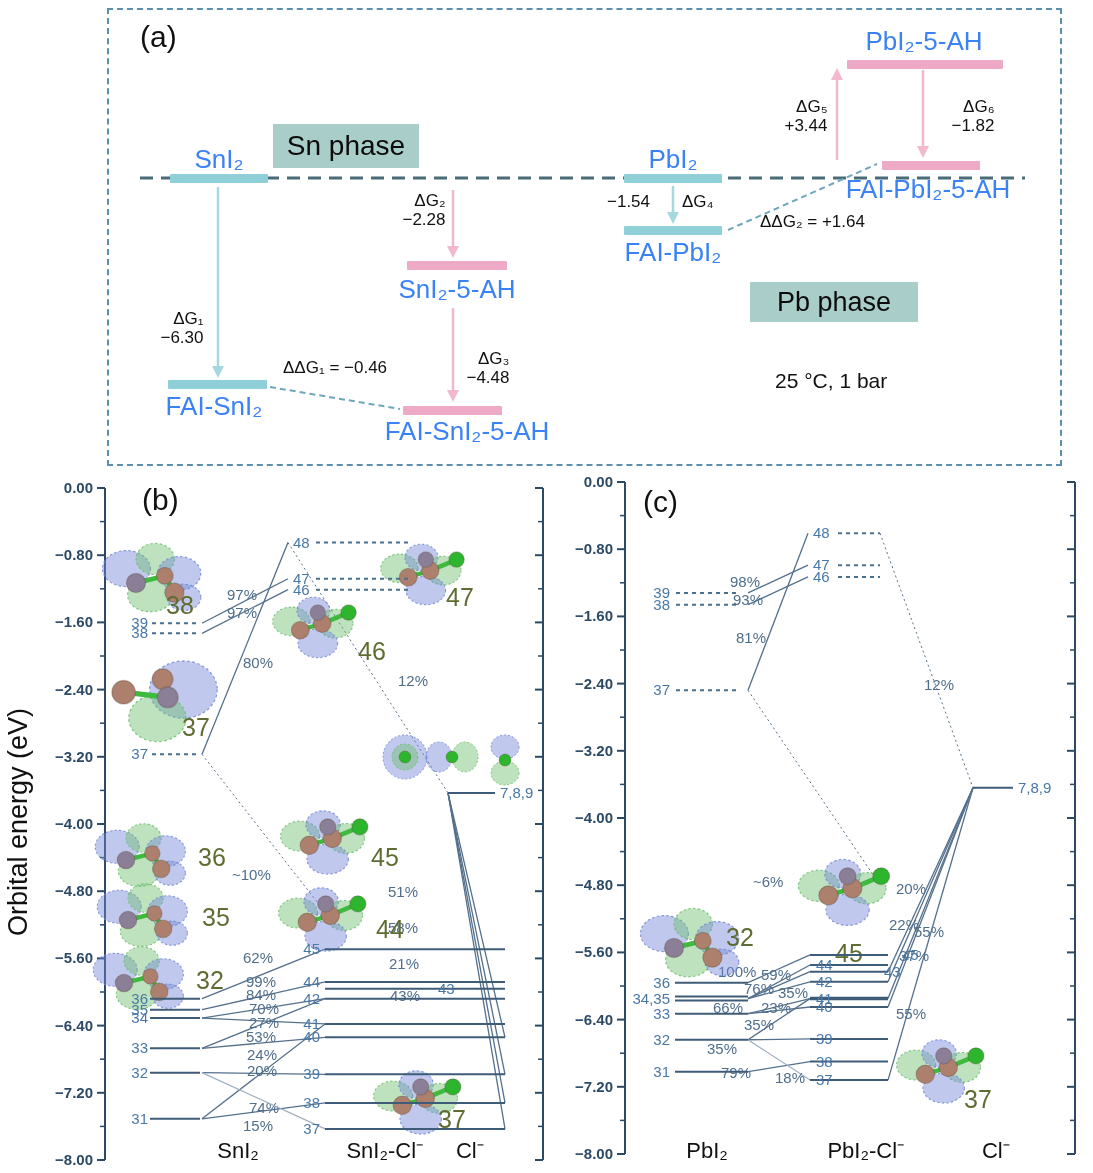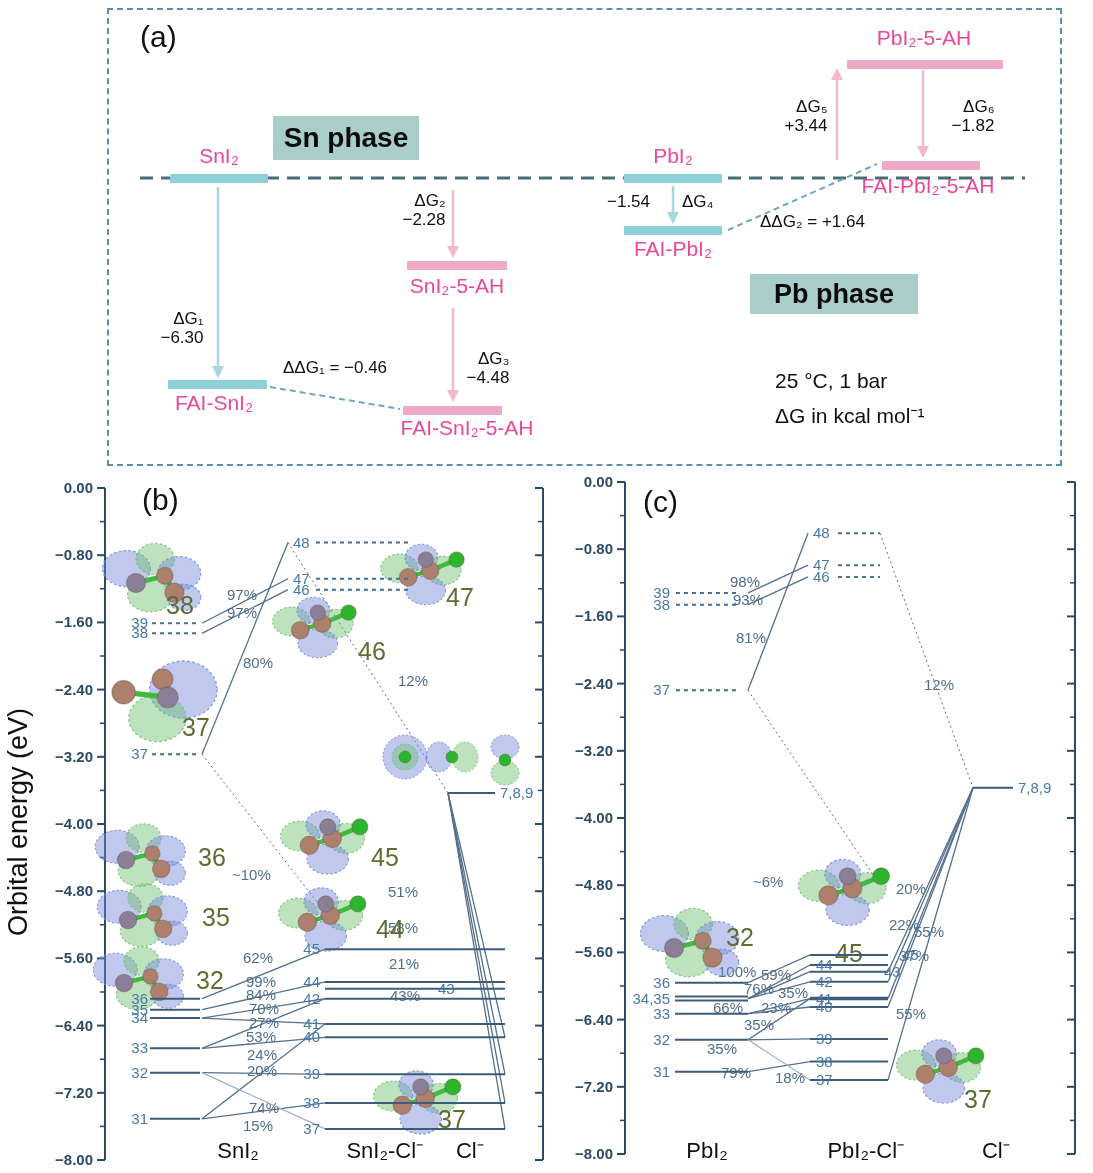--- a/index.html
+++ b/index.html
@@ -3,24 +3,24 @@
 <meta charset="utf-8">
 <style>
   html,body{margin:0;padding:0;background:#ffffff;}
   #page{position:relative;width:1093px;height:1173px;background:#ffffff;overflow:hidden;
         font-family:"Liberation Sans", sans-serif;}
   .abs{position:absolute;}
   .ctr{transform:translateX(-50%);text-align:center;}
   .bar{position:absolute;height:9px;border-radius:1px;}
   .bar.teal{background:#8fd0d8;}
   .bar.pink{background:#eda9c6;}
-  .species{position:absolute;color:#ec4899;font-size:21px;white-space:nowrap;}
+  .species{position:absolute;color:#3b82f6;font-size:26px;white-space:nowrap;}
   .dg{position:absolute;color:#111;font-size:17px;line-height:1.1;text-align:right;white-space:nowrap;}
-  .phasebox{position:absolute;background:#a9cdc9;color:#0b0b0b;font-weight:bold;
-            display:flex;align-items:center;justify-content:center;white-space:nowrap;}
+  .phasebox{position:absolute;background:#a9cdc9;color:#0b0b0b;font-weight:normal;
+            display:flex;align-items:center;justify-content:center;white-space:nowrap;margin-top:8px;}
   .cond{position:absolute;color:#111;font-size:21px;line-height:35px;white-space:nowrap;}
   #border-a{position:absolute;left:107px;top:8px;width:951px;height:454px;
             border:2px dashed #5b8fad;}
   svg text{font-family:"Liberation Sans", sans-serif;}
 </style>
 </head>
 <body>
 
 <div id="page">
 
@@ -101,21 +101,20 @@
     <div>+3.44</div>
   </div>
   <div class="dg ctr" style="left:973px;top:98px">
     <div>ΔG₆</div>
     <div>−1.82</div>
   </div>
   <div class="dg" style="left:283px;top:359px">ΔΔG₁ = −0.46</div>
   <div class="dg" style="left:760px;top:213px">ΔΔG₂ = +1.64</div>
 
   <div class="cond" style="left:775px;top:363px">25 °C, 1 bar</div>
-  <div class="cond" style="left:775px;top:398px">ΔG in kcal mol⁻¹</div>
 
   <svg id="levels-svg" class="abs" style="left:0;top:0" width="1093" height="1173">
       <g>
         <text x="142" y="510" fill="#111" font-size="30px">(b)</text>
         <g>
           <line x1="105" y1="488" x2="105" y2="1160" stroke="#2c4a66" stroke-width="2"></line>
           <line x1="97" y1="488" x2="105" y2="488" stroke="#2c4a66" stroke-width="2"></line>
           <text x="93" y="493" fill="#2c4a66" font-size="15px" font-weight="bold" text-anchor="end">0.00</text>
           <line x1="100" y1="521.6" x2="105" y2="521.6" stroke="#2c4a66" stroke-width="1.5"></line>
           <line x1="97" y1="555.2" x2="105" y2="555.2" stroke="#2c4a66" stroke-width="2"></line>

